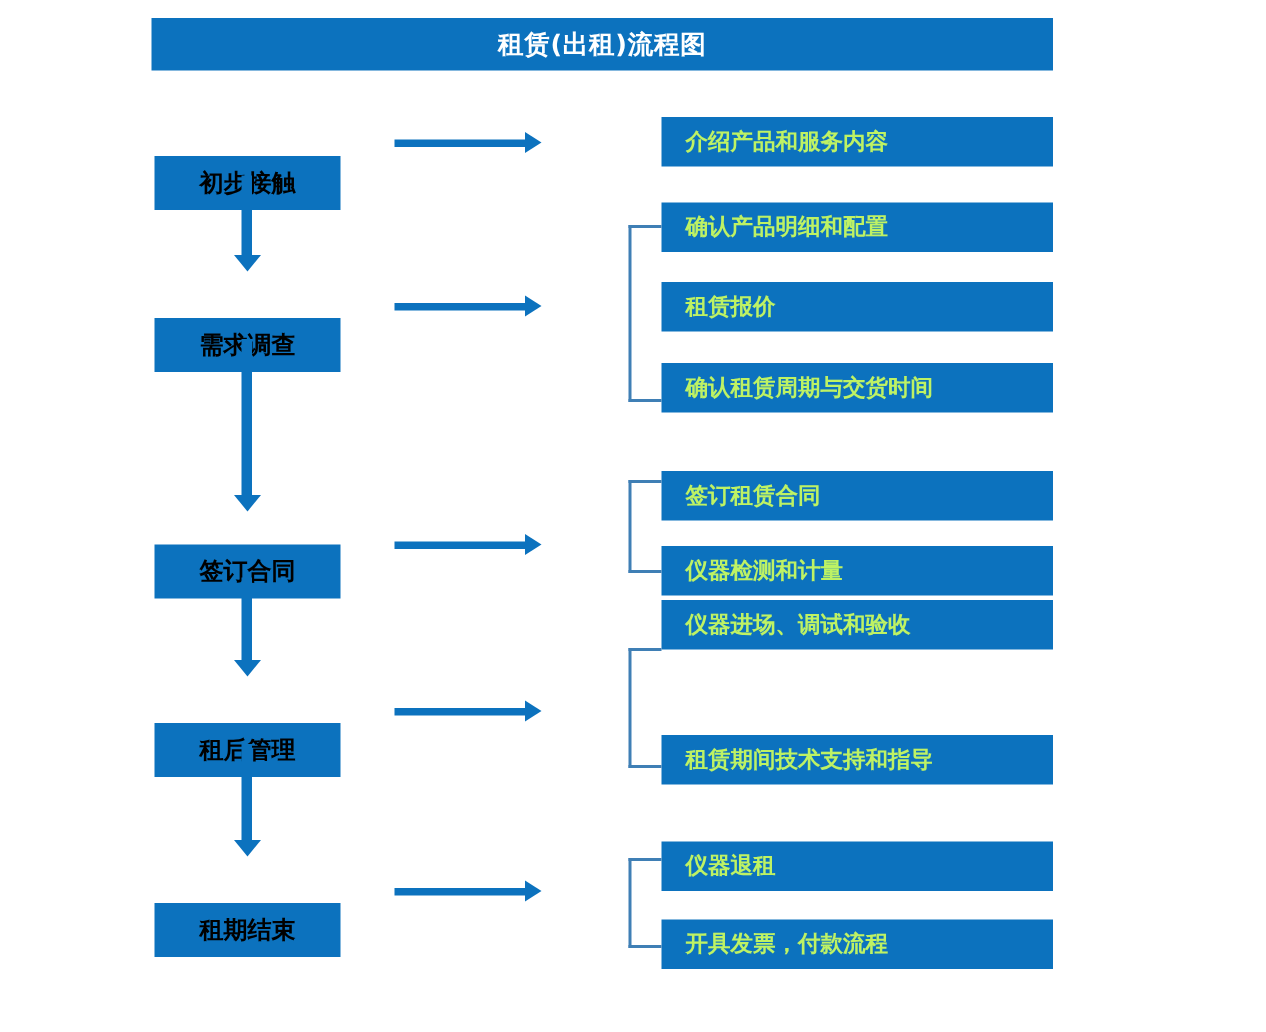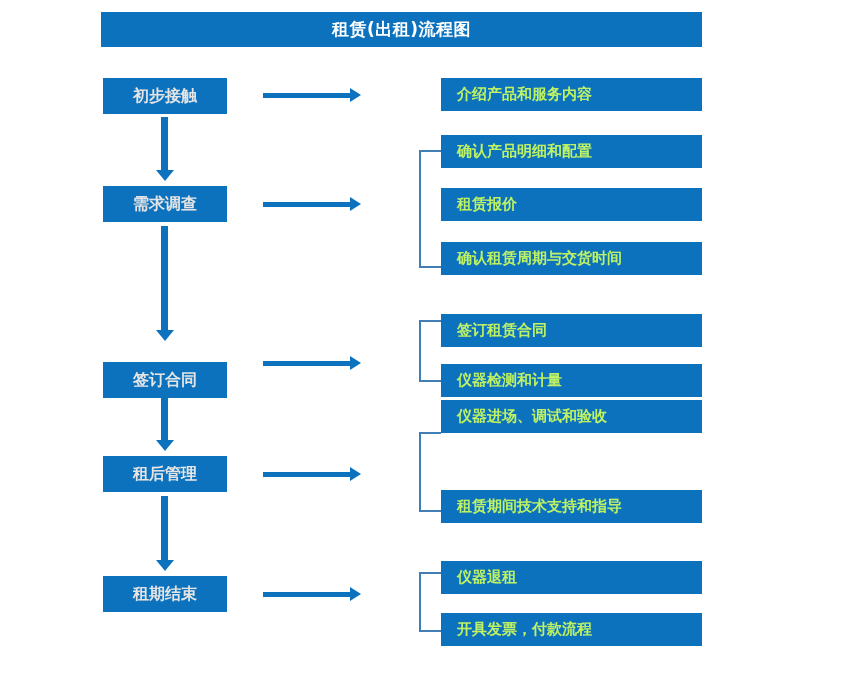--- a/index.html
+++ b/index.html
@@ -36,27 +36,28 @@
     white-space: nowrap;
   }
 
   
   .stage-box {
     position: absolute;
     left: 103px;
     width: 124px;
     height: 36px;
     background: #0c72be;
-    color: #e5e5e5;
+    color: #000000;
     display: flex;
     align-items: center;
     justify-content: center;
     font-size: 16px;
     font-weight: bold;
     white-space: nowrap;
+    margin-top: 26px;
   }
 
   
   .detail-box {
     position: absolute;
     left: 441px;
     width: 261px;
     height: 33px;
     background: #0c72be;
     color: #bef264;
@@ -129,21 +130,21 @@
 </head>
 <body>
 
 <div id="canvas">
 
   <div class="title-bar">租赁(出租)流程图</div>
 
   <div id="stage-layer">
       <div class="stage-box" style="top: 78px;">初步接触</div>
       <div class="stage-box" style="top: 186px;">需求调查</div>
-      <div class="stage-box" style="top: 362px;">签订合同</div>
+      <div class="stage-box" style="top: 337px;">签订合同</div>
       <div class="stage-box" style="top: 456px;">租后管理</div>
       <div class="stage-box" style="top: 576px;">租期结束</div>
     </div>
   <div id="detail-layer">
       <div class="detail-box" style="top: 78px;">介绍产品和服务内容</div>
       <div class="detail-box" style="top: 135px;">确认产品明细和配置</div>
       <div class="detail-box" style="top: 188px;">租赁报价</div>
       <div class="detail-box" style="top: 242px;">确认租赁周期与交货时间</div>
       <div class="detail-box" style="top: 314px; text-align: center;">签订租赁合同</div>
       <div class="detail-box" style="top: 364px;">仪器检测和计量</div>

